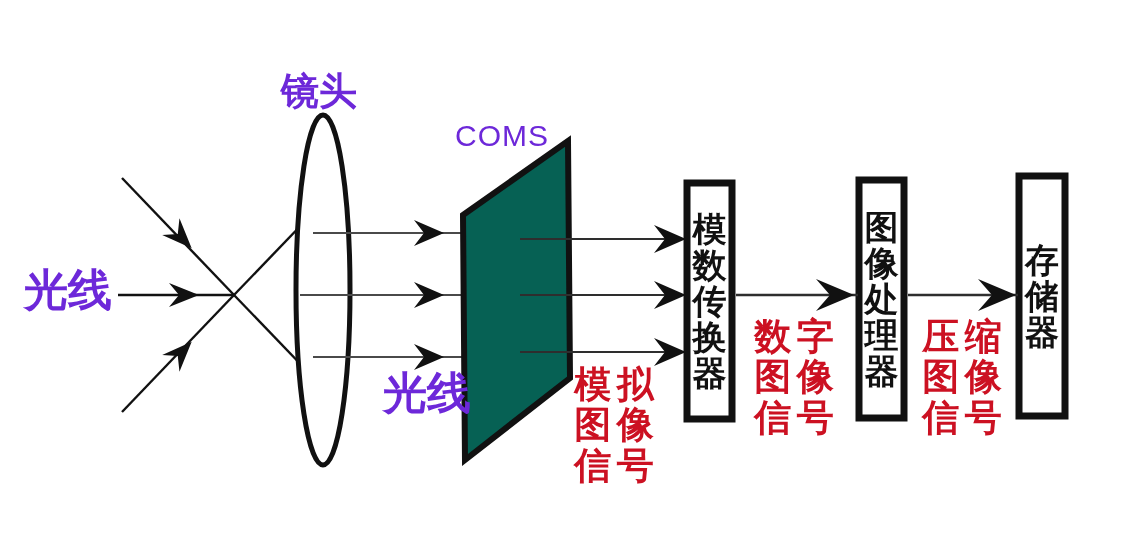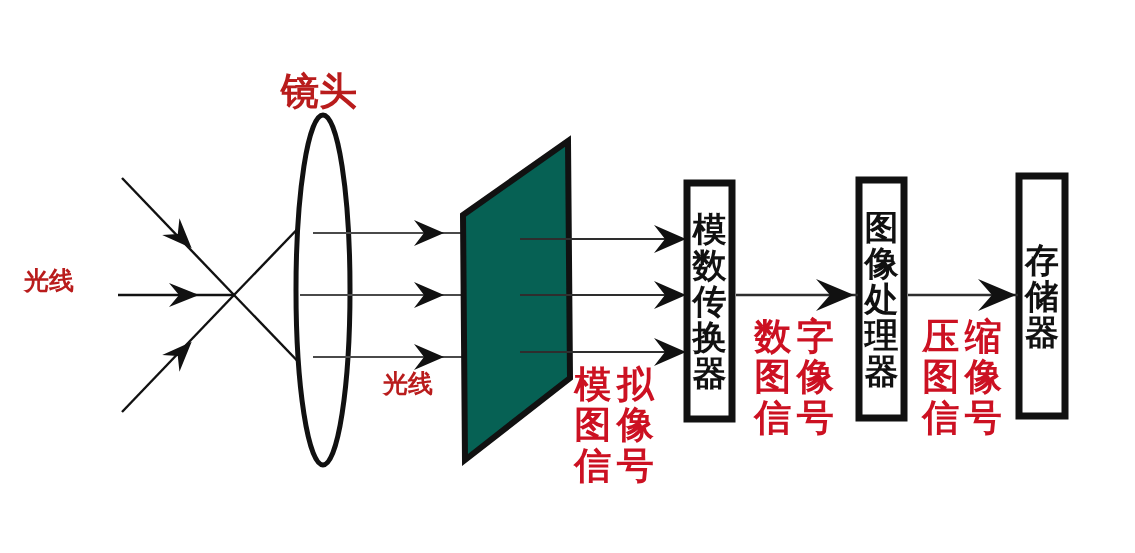--- a/index.html
+++ b/index.html
@@ -7,29 +7,29 @@
     width:1135px;height:553px;
     font-family:"Liberation Sans","DejaVu Sans",sans-serif;
     overflow:hidden;position:relative;
   }
   #stage{position:absolute;left:0;top:0;width:1135px;height:553px;background:#fff;}
   svg#diagram{position:absolute;left:0;top:0;width:1135px;height:553px;}
 
   
   .lbl{
     position:absolute;
-    color:#b91c1c;
+    color:#6d28d9;
     font-weight:bold;
     line-height:1.0;
     white-space:pre;
     letter-spacing:0px;
   }
   .lbl-h{font-size:38px;}
   .lbl-sub{font-size:30px;font-weight:normal;letter-spacing:1px;}
-  .lbl-mid{font-size:25px;}
+  .lbl-mid{font-size:44px;}
 
   
   .stackblk{
     position:absolute;
     color:#CC1122;
     font-weight:bold;
     font-size:37px;
     line-height:1.04;
     display:grid;
     grid-template-columns:repeat(2,1fr);
@@ -142,20 +142,21 @@
       <line x1="908" y1="295" x2="1018" y2="295" stroke="#2e2e2e" stroke-width="2.4"></line>
       <g transform="translate(986,295)" fill="#111111">
         <path d="M30,0 L-8,-16 L6,0 L-8,16 Z"></path>
       </g>
     </g>
   </svg>
 
   <div class="lbl lbl-h" style="left:281px;top:72px;">镜头</div>
 
 
+  <div class="lbl lbl-sub" style="left:455px;top:121px;">COMS</div>
 
   <div class="lbl lbl-mid" style="left:24px;top:268px;">光线</div>
 
   <div class="lbl lbl-mid" style="left:383px;top:371px;">光线</div>
 
   <div class="stackblk" style="left:572px;top:366px;width:84px;">
     <span>模</span>
     <span>拟</span>
     <span>图</span>
     <span>像</span>

